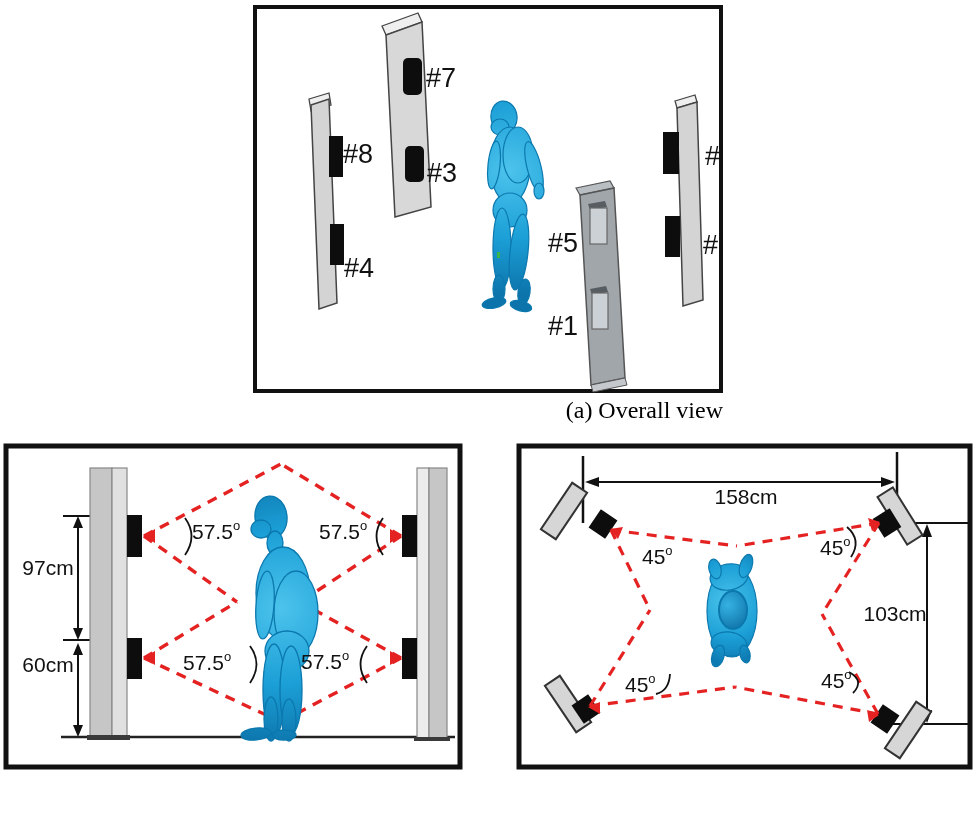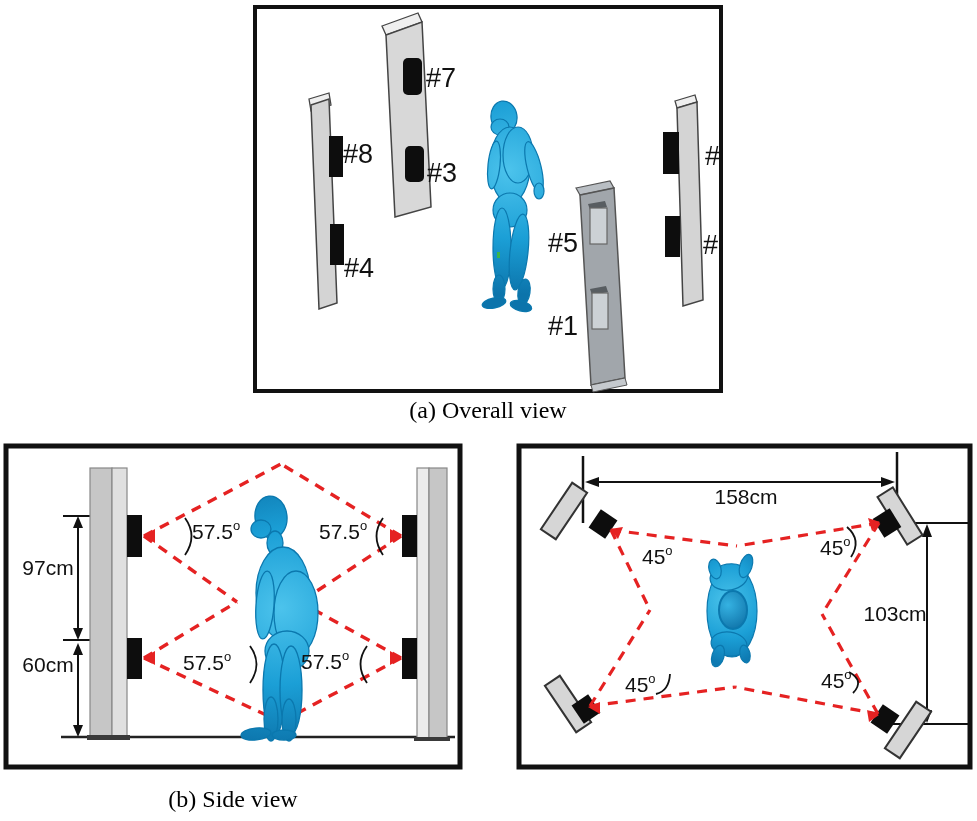--- a/index.html
+++ b/index.html
@@ -1,20 +1,20 @@
 <!DOCTYPE html>
 <html><head>
 <meta charset="utf-8">
 <style>
   html,body{margin:0;padding:0;background:#ffffff;}
   #stage{position:relative;width:977px;height:821px;background:#ffffff;overflow:hidden;
          font-family:"Liberation Sans",sans-serif;}
   .panel-svg{position:absolute;}
   .caption{position:absolute;font-family:"Liberation Serif",serif;font-size:24px;color:#000;
-           text-align:center;white-space:nowrap;}
+           text-align:right;white-space:nowrap;}
   svg text{font-family:"Liberation Sans",sans-serif;fill:#111;}
   .dimlbl{font-size:21px;}
   .anglbl{font-size:21px;}
   .hashlbl{font-size:27px;}
   .suplbl{font-size:13px;}
 </style>
 </head>
 <body>
 
 <div id="stage">
@@ -169,21 +169,20 @@
     <path d="M 182 75 Q 195 93 182 112" stroke="#111" stroke-width="1.8" fill="none"></path>
     <path d="M 380 75 Q 367 93 380 112" stroke="#111" stroke-width="1.8" fill="none"></path>
     <path d="M 247 203 Q 260 221 247 240" stroke="#111" stroke-width="1.8" fill="none"></path>
     <path d="M 364 203 Q 351 221 364 240" stroke="#111" stroke-width="1.8" fill="none"></path>
     <text class="anglbl" x="189" y="96"><tspan>57.5</tspan><tspan class="suplbl" dy="-9">o</tspan></text>
     <text class="anglbl" x="316" y="96"><tspan>57.5</tspan><tspan class="suplbl" dy="-9">o</tspan></text>
     <text class="anglbl" x="180" y="227"><tspan>57.5</tspan><tspan class="suplbl" dy="-9">o</tspan></text>
     <text class="anglbl" x="298" y="226"><tspan>57.5</tspan><tspan class="suplbl" dy="-9">o</tspan></text>
   </svg>
 
-  <div class="caption" style="left:3px;top:786px;width:460px">(b) Side view</div>
 
   <svg class="panel-svg" style="left:516px;top:443px" width="457" height="327" viewBox="0 0 457 327">
     <defs>
       <radialGradient id="pgC" gradientUnits="userSpaceOnUse" cx="210" cy="158" r="62">
         <stop offset="0" stop-color="#49c2ea"></stop>
           <stop offset="0.6" stop-color="#1b9fd6"></stop>
           <stop offset="1" stop-color="#0e7ab2"></stop>
       </radialGradient>
       <radialGradient id="pgC2" gradientUnits="userSpaceOnUse" cx="212" cy="162" r="28">
         <stop offset="0" stop-color="#35b2e2"></stop>

